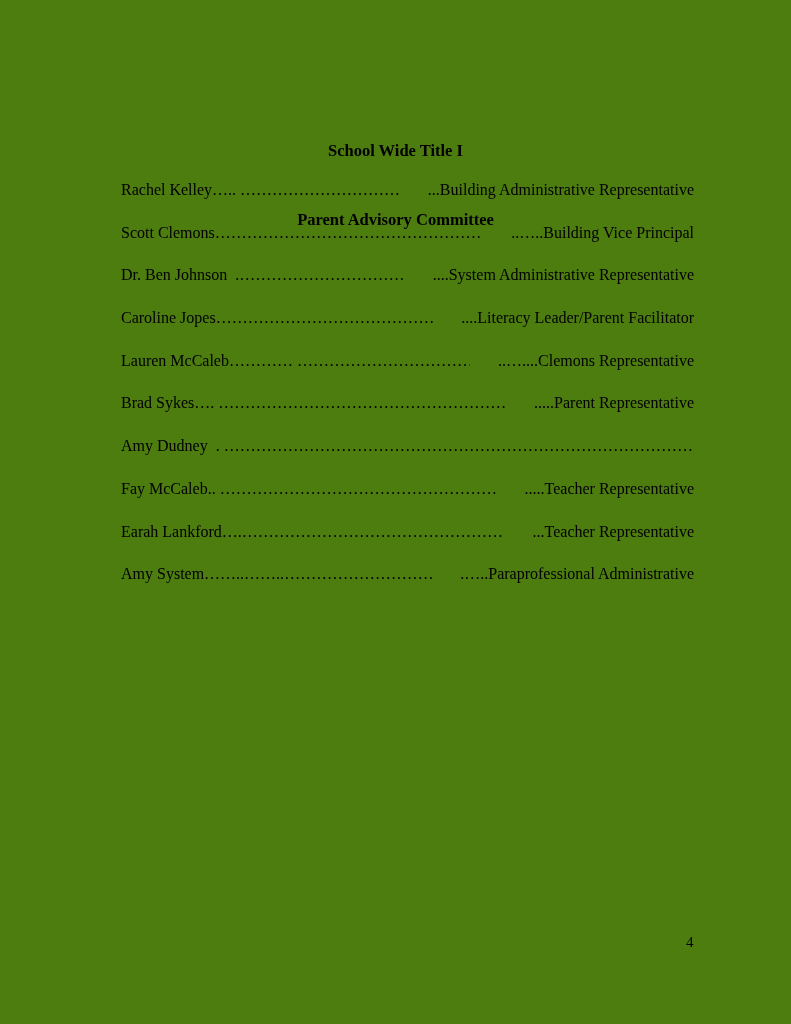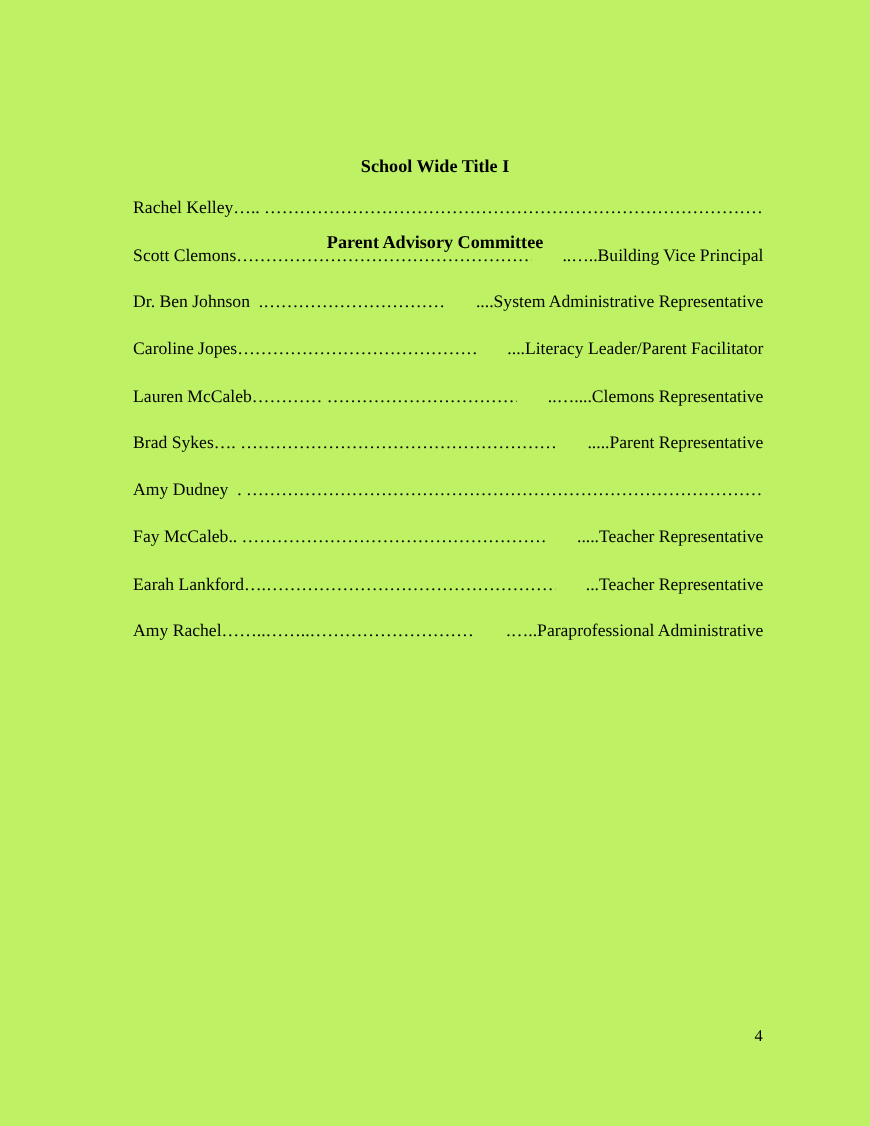--- a/index.html
+++ b/index.html
@@ -4,21 +4,21 @@
 <style>
   html, body {
     margin: 0;
     padding: 0;
     background: #ffffff;
   }
   .page {
     position: relative;
     width: 791px;
     height: 1024px;
-    background: #bef264;
+    background: #4d7c0f;
     color: #000000;
     font-family: "Liberation Serif", "DejaVu Serif", serif;
     font-size: 16px;
     overflow: hidden;
   }
   .doc-title {
     position: absolute;
     top: 93px;
     left: 0;
     width: 791px;
@@ -67,20 +67,21 @@
   <div class="doc-title">
     <div>School Wide Title I</div>
     <div>Parent Advisory Committee</div>
   </div>
 
   <div class="committee-list">
 
     <div class="row">
       <span class="member-name">Rachel Kelley….. </span>
       <span class="dot-leader">………………………………………………………………………………………………………………………………………………………………</span>
+      <span class="member-role">...Building Administrative Representative</span>
     </div>
 
     <div class="row">
       <span class="member-name">Scott Clemons</span>
       <span class="dot-leader">………………………………………………………………………………………………………………………………………………………………</span>
       <span class="member-role">..…..Building Vice Principal</span>
     </div>
 
     <div class="row">
       <span class="member-name">Dr. Ben Johnson  .</span>
@@ -117,21 +118,21 @@
       <span class="member-role">.....Teacher Representative</span>
     </div>
 
     <div class="row">
       <span class="member-name">Earah Lankford….</span>
       <span class="dot-leader">………………………………………………………………………………………………………………………………………………………………</span>
       <span class="member-role">...Teacher Representative</span>
     </div>
 
     <div class="row">
-      <span class="member-name">Amy Rachel……..……..</span>
+      <span class="member-name">Amy System……..……..</span>
       <span class="dot-leader">………………………………………………………………………………………………………………………………………………………………</span>
       <span class="member-role">.…..Paraprofessional Administrative</span>
     </div>
 
   </div>
 
   <div class="page-number">4</div>
 
 </div>
 

